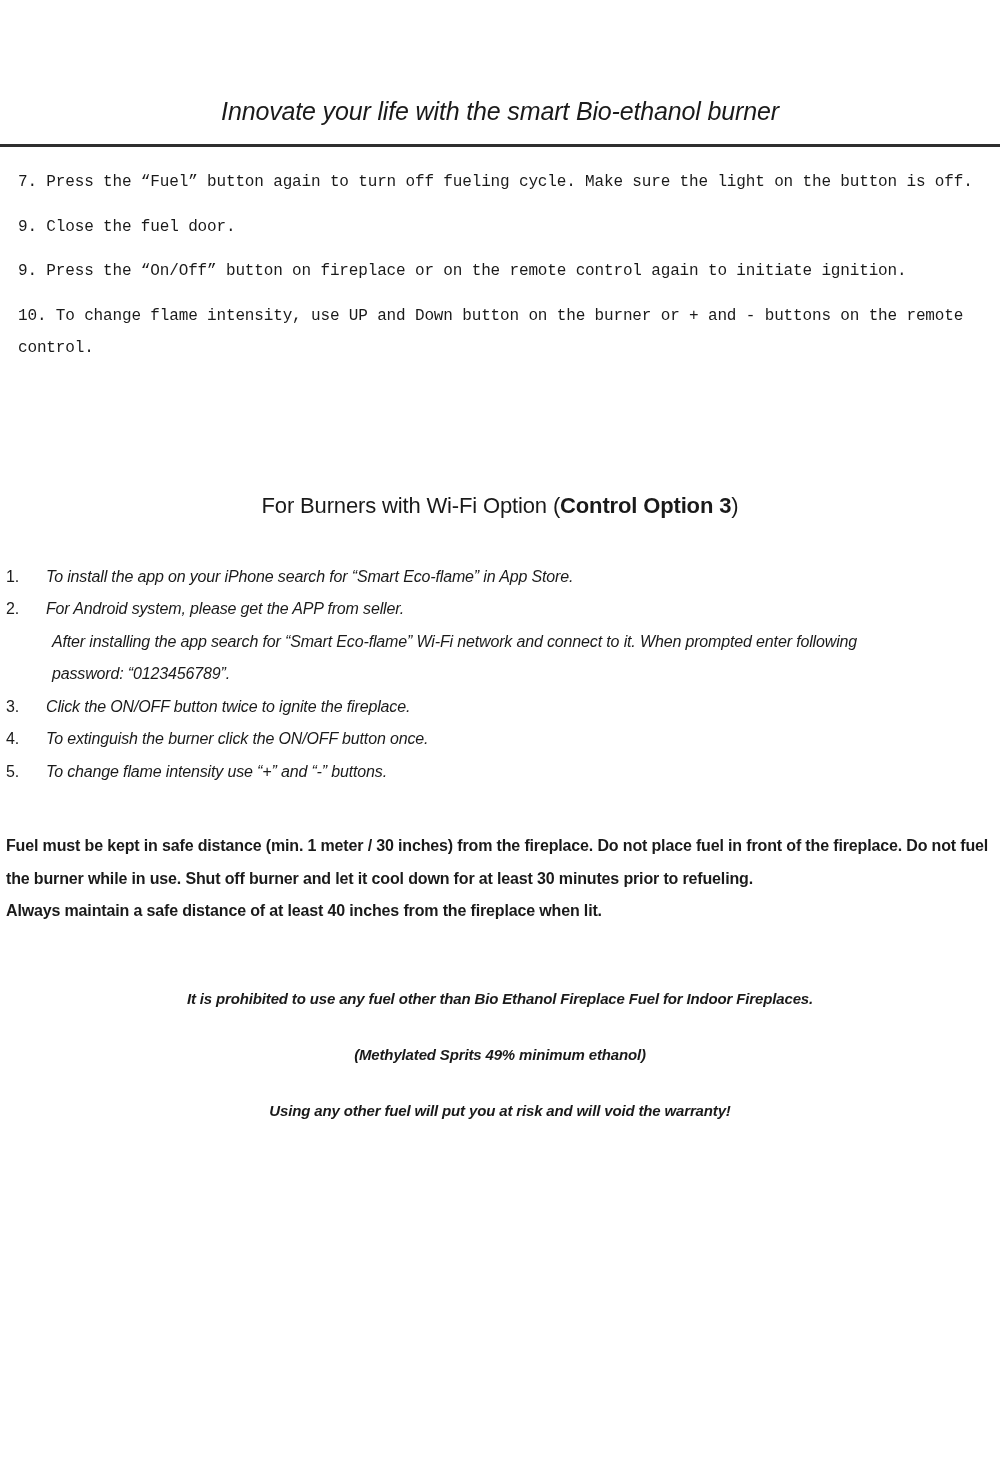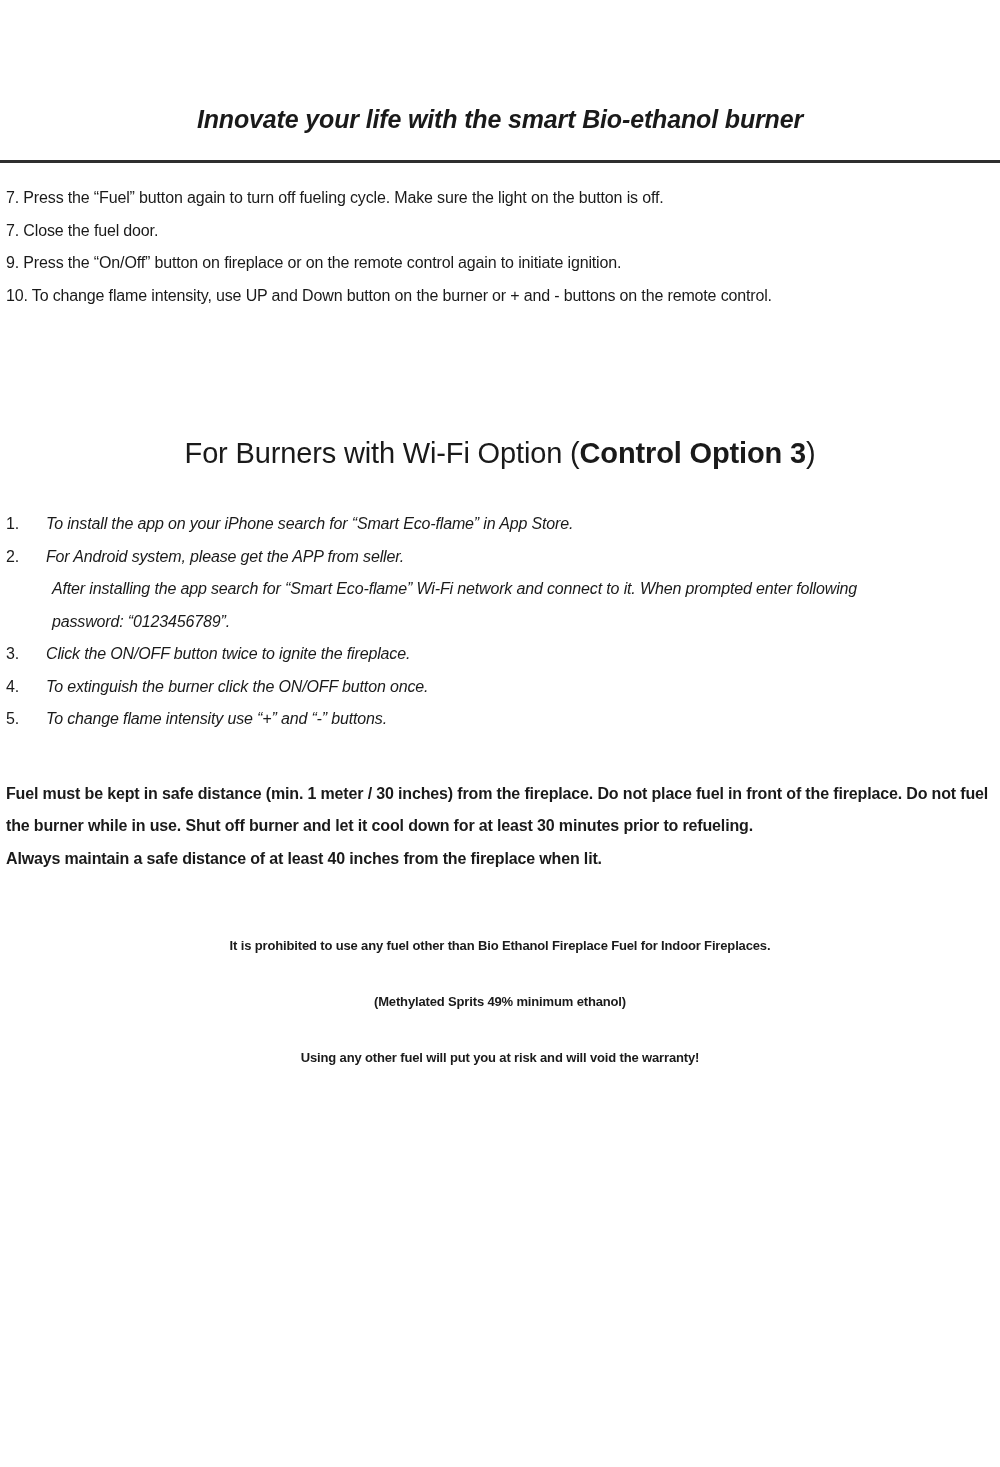--- a/index.html
+++ b/index.html
@@ -19,42 +19,43 @@
     padding: 0 6px;
     overflow: hidden;
     letter-spacing: -0.15px;
   }
   .doc-header {
     margin: 0 -6px;
     padding: 88px 6px 10px 6px;
     border-bottom: 3px solid #2e2e2e;
   }
   .doc-title {
-    margin: 16px;
+    margin: 8px;
     text-align: center;
     font-style: italic;
-    font-weight: bold;
+    font-weight: normal;
     font-size: 25px;
     line-height: 30px;
     color: #1a1a1a;
   }
   .steps {
     margin-top: 19px;
     font-size: 16px;
     line-height: 32.5px;
   }
   .steps p {
-    margin: 0;
+    margin: 12px;
     max-width: 970px;
+    font-family: Liberation Mono, monospace;
   }
   .wifi-heading {
     margin: 126px 0 0 0;
     text-align: center;
     font-weight: normal;
-    font-size: 29px;
+    font-size: 22px;
     line-height: 30px;
   }
   .wifi-heading .bold {
     font-weight: bold;
   }
   .wifi-list {
     margin-top: 40px;
     font-size: 16px;
     line-height: 32.5px;
   }
@@ -104,36 +105,37 @@
     font-weight: bold;
     margin-right: 5px;
   }
   .prohibition {
     margin-top: 56px;
   }
   .prohibition p {
     margin: 0 0 26px 0;
     text-align: center;
     font-weight: bold;
-    font-size: 13px;
+    font-size: 15px;
     line-height: 30px;
+    font-style: italic;
   }
 </style>
 </head>
 <body>
 
 <div class="page">
 
   <header class="doc-header">
     <h1 class="doc-title">Innovate your life with the smart Bio-ethanol burner</h1>
   </header>
 
   <section class="steps">
     <p>7. Press the “Fuel” button again to turn off fueling cycle. Make sure the light on the button is off.</p>
-    <p>7. Close the fuel door.</p>
+    <p>9. Close the fuel door.</p>
     <p>9. Press the “On/Off” button on fireplace or on the remote control again to initiate ignition.</p>
     <p>10. To change flame intensity, use UP and Down button on the burner or + and - buttons on the remote control.</p>
   </section>
 
   <h2 class="wifi-heading"><span>For Burners with Wi-Fi Option (</span><span class="bold">Control Option 3</span><span>)</span></h2>
 
   <section class="wifi-list">
     <div class="wifi-row">
       <span class="wifi-num">1.</span>
       <span class="wifi-text">To install the app on your iPhone search for “Smart Eco-flame” in App Store.</span>

